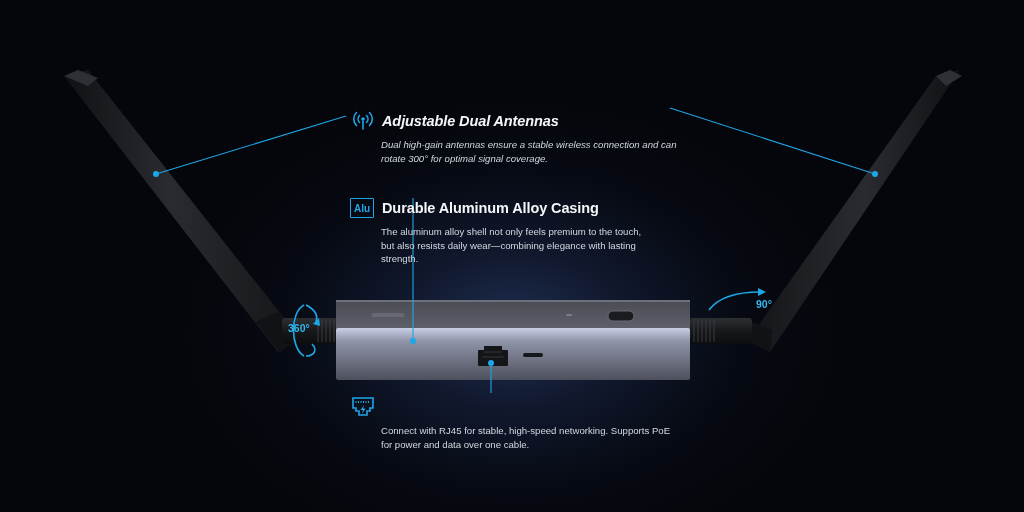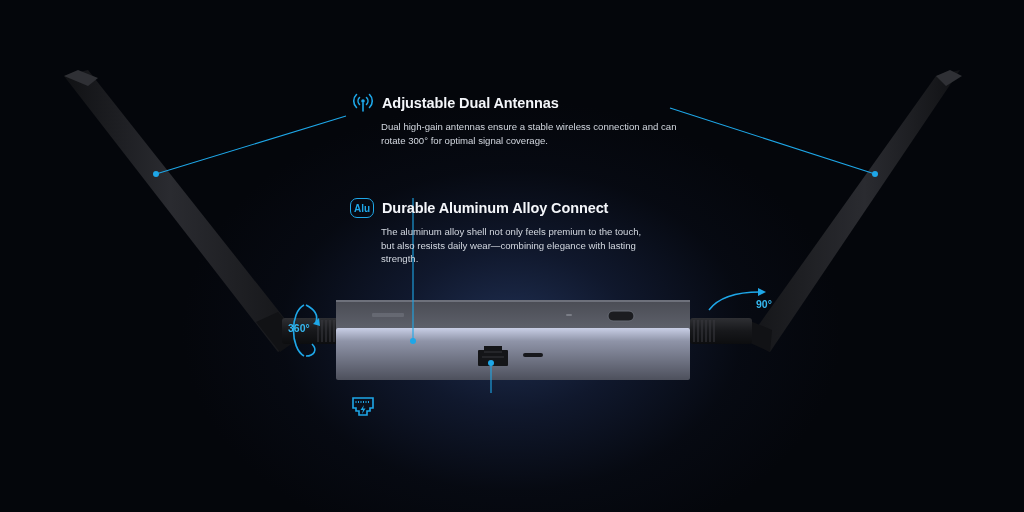--- a/index.html
+++ b/index.html
@@ -12,21 +12,21 @@
       #04060b;
     overflow: hidden;
   }
   svg.art { position: absolute; left: 0; top: 0; }
   .feature { position: absolute; color: #fff; }
   .feature .head { display: flex; align-items: center; gap: 6px; }
   .feature .title { font-weight: bold; font-size: 14.5px; letter-spacing: -0.1px; color: #f4f6fa; white-space: nowrap; }
   .feature .desc { font-size: 9.6px; line-height: 13.5px; color: #d3d8e0; margin-top: 6px; margin-left: 31px; width: 300px; }
   .icon { display: inline-block; width: 26px; height: 22px; position: relative; }
   .alu-icon {
-    width: 24px; height: 20px; border: 1.6px solid #1ea7e8; border-radius: 7px;
+    width: 24px; height: 20px; border: 1.6px solid #1ea7e8; border-radius: 1px;
     color: #1ea7e8; font-size: 10px; font-weight: bold; display: flex; align-items: center; justify-content: center;
   }
   .label-deg { position: absolute; color: #35b8f0; font-weight: bold; font-size: 10.5px; font-family: "Liberation Sans", sans-serif; }
 </style>
 </head>
 <body>
 
 <div class="stage">
 
   <svg class="art" width="1024" height="512" viewBox="0 0 1024 512">
@@ -135,21 +135,21 @@
       <line x1="413" y1="198" x2="413" y2="341"></line>
       <circle cx="413" cy="341" r="3" stroke="none"></circle>
       <line x1="491" y1="363" x2="491" y2="393"></line>
       <circle cx="491" cy="363" r="3" stroke="none"></circle>
     </g>
   </svg>
 
   <span class="label-deg" style="left:288px; top:322px;">360°</span>
   <span class="label-deg" style="left:756px; top:298px;">90°</span>
 
-  <div class="feature" style="left:350px; top:92px;">
+  <div class="feature" style="left:350px; top:110px;font-style:italic;">
     <div class="head">
       <span class="icon">
         <svg width="26" height="22" viewBox="0 0 26 22" fill="none" stroke="#1ea7e8" stroke-width="1.6" stroke-linecap="round">
           <circle cx="13" cy="9" r="1.8" fill="#1ea7e8" stroke="none"></circle>
           <line x1="13" y1="11" x2="13" y2="19"></line>
           <path d="M 9.5 5.5 A 5 5 0 0 0 9.5 12.5"></path>
           <path d="M 16.5 5.5 A 5 5 0 0 1 16.5 12.5"></path>
           <path d="M 6.5 2.5 A 9 9 0 0 0 6.5 15.5"></path>
           <path d="M 19.5 2.5 A 9 9 0 0 1 19.5 15.5"></path>
         </svg>
@@ -157,21 +157,21 @@
       <span class="title">Adjustable Dual Antennas</span>
     </div>
     <div class="desc">Dual high-gain antennas ensure a stable wireless connection and can rotate 300° for optimal signal coverage.</div>
   </div>
 
   <div class="feature" style="left:350px; top:197px;">
     <div class="head">
       <span class="icon" style="display:flex;align-items:center;">
         <span class="alu-icon">Alu</span>
       </span>
-      <span class="title">Durable Aluminum Alloy Connect</span>
+      <span class="title">Durable Aluminum Alloy Casing</span>
     </div>
     <div class="desc" style="width:275px;">The aluminum alloy shell not only feels premium to the touch, but also resists daily wear—combining elegance with lasting strength.</div>
   </div>
 
   <div class="feature" style="left:350px; top:396px;">
     <div class="head">
       <span class="icon">
         <svg width="26" height="22" viewBox="0 0 26 22" fill="none" stroke="#1ea7e8" stroke-width="1.6">
           <path d="M 3 2 H 23 V 12 H 20 V 15 H 17 V 19 H 9 V 15 H 6 V 12 H 3 Z"></path>
           <g stroke-width="1">
@@ -179,15 +179,16 @@
               <line x1="8.5" y1="5" x2="8.5" y2="7"></line>
             <line x1="11" y1="5" x2="11" y2="7"></line>
               <line x1="13.5" y1="5" x2="13.5" y2="7"></line>
             <line x1="16" y1="5" x2="16" y2="7"></line>
               <line x1="18.5" y1="5" x2="18.5" y2="7"></line>
           </g>
           <polygon points="14,9 10.5,14 13,14 12,18 15.5,12.5 13,12.5" fill="#1ea7e8" stroke="none"></polygon>
         </svg>
       </span>
     </div>
+    <div class="desc">Connect with RJ45 for stable, high-speed networking. Supports PoE for power and data over one cable.</div>
   </div>
 
 </div>
 
 </body></html>

